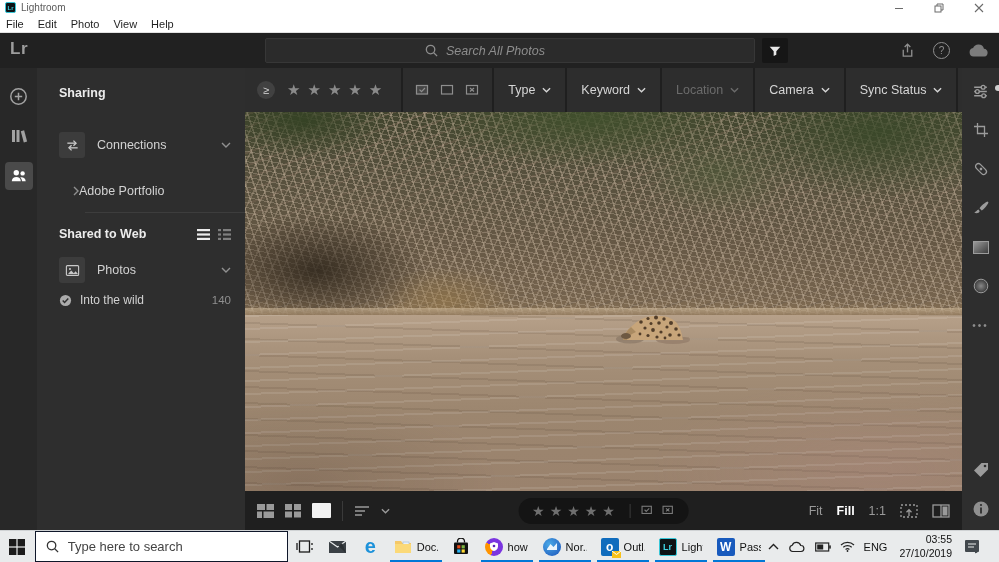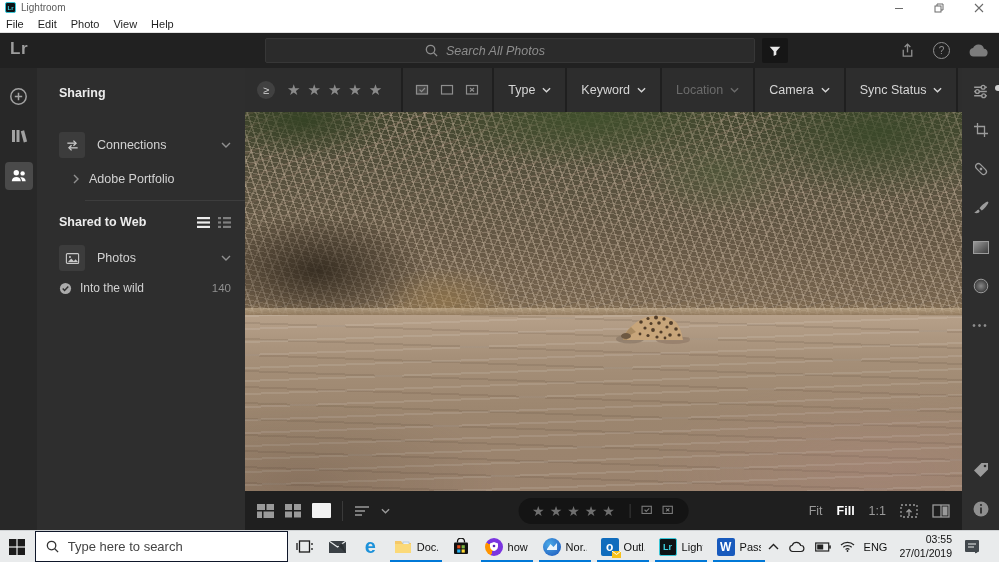--- a/index.html
+++ b/index.html
@@ -246,21 +246,21 @@
           </svg>
       </span>
       <span>Connections</span>
       <span class="chev">
         <svg width="10" height="6" viewBox="0 0 10 6" fill="none" stroke="currentColor" stroke-width="1.4">
             <path d="m1 1 4 4 4-4"></path>
           </svg>
       </span>
     </div>
 
-    <div class="row" style="margin-top:14px; margin-left:14px; gap:10px;">
+    <div class="row" style="margin-top:26px; margin-left:14px; gap:0;">
       <span class="chev" style="margin-left:0">
         <svg width="6" height="10" viewBox="0 0 6 10" fill="none" stroke="currentColor" stroke-width="1.4">
             <path d="m1 1 4 4-4 4"></path>
           </svg>
       </span>
       <span>Adobe Portfolio</span>
     </div>
 
     <div class="divider"></div>
 
@@ -669,21 +669,21 @@
         <svg width="15" height="11" viewBox="0 0 15 11" fill="none" stroke="#222" stroke-width="1.2">
             <path d="M1 4a9.5 9.5 0 0 1 13 0"></path>
             <path d="M3.3 6.3a6.2 6.2 0 0 1 8.4 0"></path>
             <path d="M5.6 8.5a3 3 0 0 1 3.8 0"></path>
             <circle cx="7.5" cy="10" r=".9" fill="#222" stroke="none"></circle>
           </svg>
       </span>
       <span class="tray-txt">ENG</span>
       <span class="clock">
         <div>03:55</div>
-        <div>27/01/2019</div>
+        <div>27/10/2019</div>
       </span>
       <span>
         <svg width="17" height="15" viewBox="0 0 17 15">
             <rect x="1" y="1" width="14" height="12" rx="1" fill="#42484d"></rect>
             <path d="M4 5h8M4 8h6" stroke="#e9ebec" stroke-width="1.2"></path>
             <path d="M11 13.5a3 3 0 0 0 3-2.5" fill="none" stroke="#42484d" stroke-width="1.4"></path>
           </svg>
       </span>
       <span class="show-desktop"></span>
     </div>

